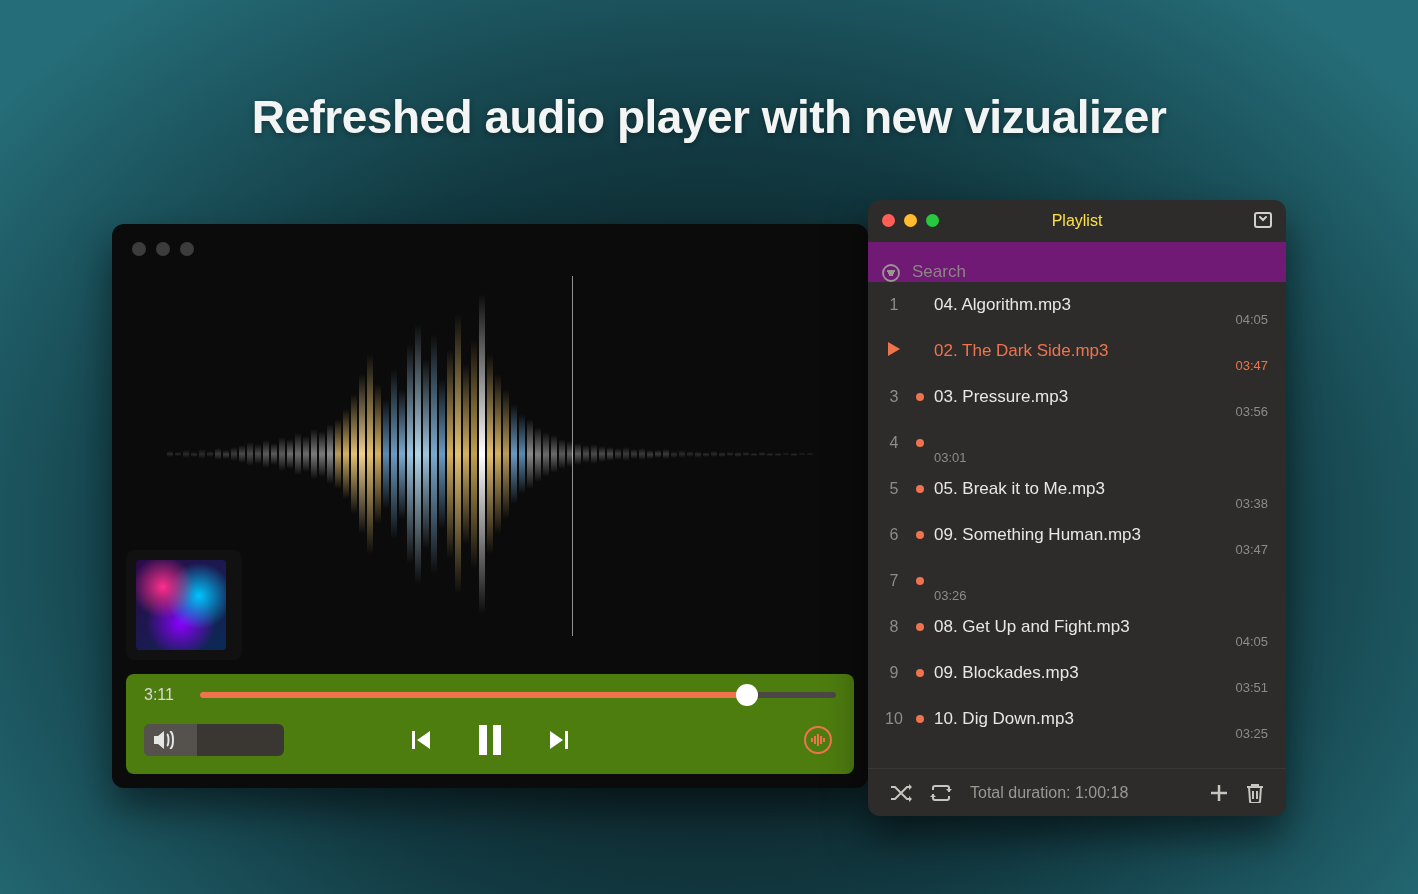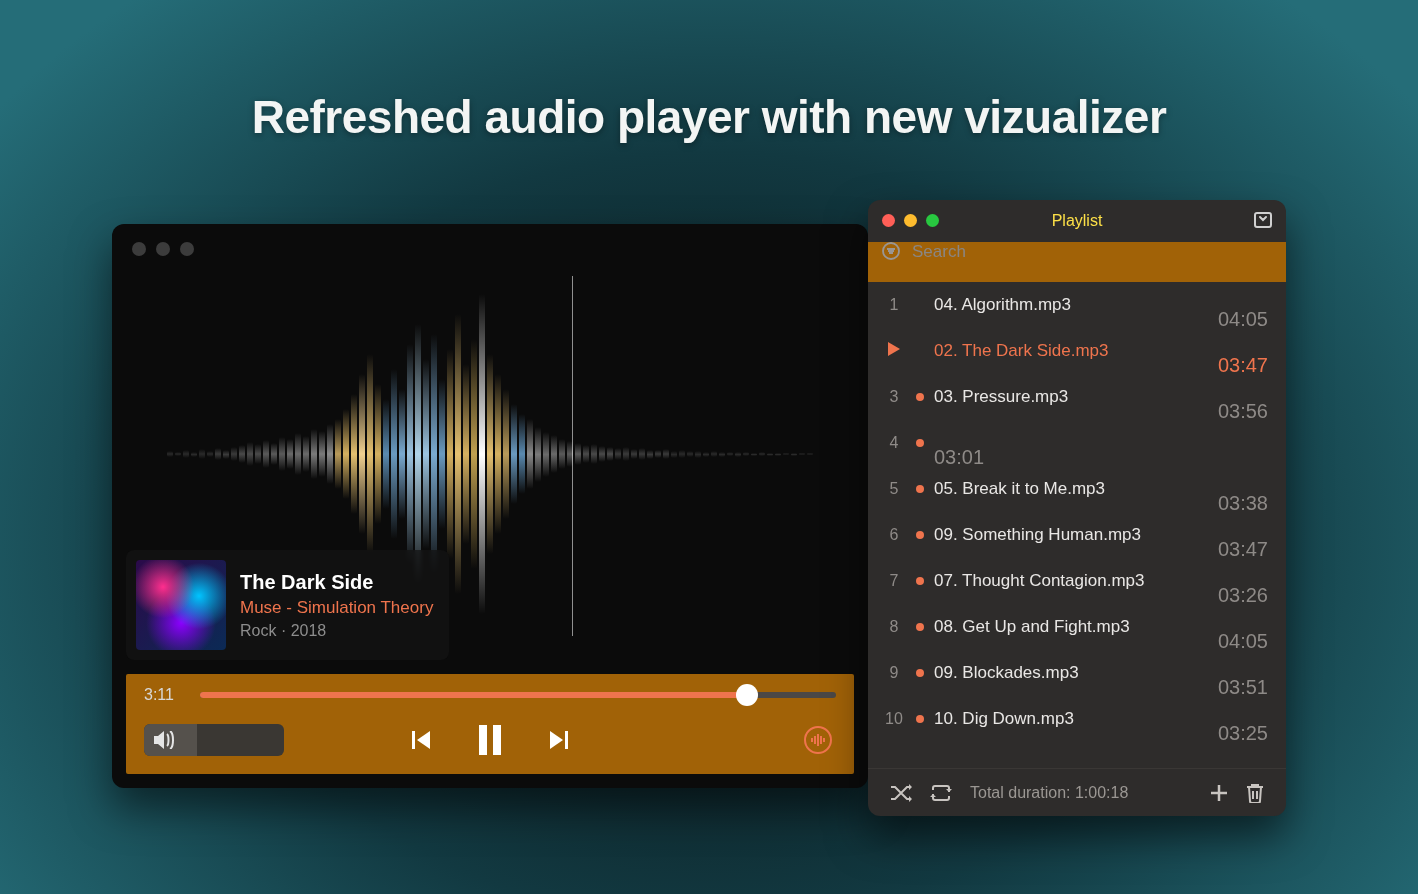--- a/index.html
+++ b/index.html
@@ -46,21 +46,21 @@
     radial-gradient(circle at 70% 40%, #00c4ff 0%, transparent 40%),
     radial-gradient(circle at 50% 70%, #8b00ff 0%, transparent 45%),
     linear-gradient(135deg, #2b0a4a, #0b2a55);
 }
 .np-title { color:#fff; font-weight:700; font-size:20px; }
 .np-artist { color:#ef744d; font-size:17px; margin-top:4px; }
 .np-meta { color:#8d8d8d; font-size:16px; margin-top:4px; }
 
 .controls-bar {
   position:absolute; left:14px; right:14px; bottom:14px; height:100px;
-  background:#a16207; border-radius:2px; padding:12px 18px 15px;
+  background:#4d7c0f; border-radius:8px; padding:12px 18px 15px;
 }
 .time-row { display:flex; align-items:center; gap:14px; }
 .time { color:#d8d8d8; font-size:16px; width:42px; }
 .track {
   flex:1; height:6px; background:#4b4846; border-radius:3px; position:relative;
 }
 .track-fill {
   position:absolute; left:0; top:0; bottom:0; width:86%; background:#ef744d; border-radius:3px;
 }
 .thumb {
@@ -86,35 +86,35 @@
   display:flex; flex-direction:column; overflow:hidden;
 }
 .pl-title-bar { height:42px; position:relative; display:flex; align-items:center; justify-content:center; }
 .pl-traffic { position:absolute; left:14px; top:14px; display:flex; gap:9px; }
 .tdot { width:13px; height:13px; border-radius:50%; }
 .tred{background:#ff5f57}.tyel{background:#febc2e}.tgrn{background:#28c840}
 .pl-title { color:#fde047; font-size:16px; }
 .pl-popout { position:absolute; right:14px; top:12px; cursor:pointer; }
 
 .pl-search {
-  height:40px; background:#a16207; display:flex; align-items:flex-start; gap:12px; padding:0 14px;
+  height:40px; background:#701a75; display:flex; align-items:flex-end; gap:12px; padding:0 14px;
 }
 .pl-search input {
   flex:1; background:transparent; border:0; outline:0; color:#ccc; font-size:17px;
 }
 .pl-search input::placeholder{color:#8a8683}
 
 .pl-list { flex:1; overflow:auto; }
 .pl-row { display:flex; align-items:center; height:46px; padding:0 18px 0 14px; gap:10px; cursor:pointer; }
 .pl-idx { width:24px; color:#8f8b88; font-size:16px; text-align:center; }
 .pl-idx.play { color:#ef744d; }
 .pl-bullet { width:8px; height:8px; border-radius:50%; background:#ef744d; flex-shrink:0; }
 .pl-bullet.off { background:transparent; }
 .pl-name { flex:1; color:#e9e7e5; font-size:17px; white-space:nowrap; overflow:hidden; text-overflow:ellipsis; }
-.pl-dur { color:#8e8a87; font-size:20px;margin-top:28px; }
+.pl-dur { color:#8e8a87; font-size:13px;margin-top:28px; }
 .pl-row.active .pl-name, .pl-row.active .pl-dur { color:#ef744d; }
 
 .pl-footer {
   height:48px; border-top:1px solid #3a3735; display:flex; align-items:center; padding:0 22px; gap:18px;
   color:#9b9793;
 }
 .pl-footer .spacer{flex:1}
 .pl-total { font-size:16px; color:#9b9793; }
 .ibtn { cursor:pointer; display:flex; align-items:center; }
 </style>
@@ -210,25 +210,20 @@
       <span style="height: 3px; background: linear-gradient(transparent, rgb(42, 42, 42), transparent);"></span>
       <span style="height: 2px; background: linear-gradient(transparent, rgb(42, 42, 42), transparent);"></span>
       <span style="height: 3px; background: linear-gradient(transparent, rgb(42, 42, 42), transparent);"></span>
       <span style="height: 2px; background: linear-gradient(transparent, rgb(42, 42, 42), transparent);"></span>
       <span style="height: 2px; background: linear-gradient(transparent, rgb(42, 42, 42), transparent);"></span>
     </div>
   <div class="cursor"></div>
 
   <div class="nowplaying">
     <div class="art"></div>
-    <div>
-      <div class="np-title">The Dark Side</div>
-      <div class="np-artist">Muse - Simulation Theory</div>
-      <div class="np-meta">Rock  ·  2018</div>
-    </div>
   </div>
 
   <div class="controls-bar">
     <div class="time-row">
       <div class="time">3:11</div>
       <div class="track">
         <div class="track-fill"></div>
         <div class="thumb"></div>
       </div>
     </div>
@@ -332,21 +327,20 @@
       </div>
       <div class="pl-row">
         <div class="pl-idx">6</div>
         <div class="pl-bullet"></div>
         <div class="pl-name">09. Something Human.mp3</div>
         <div class="pl-dur">03:47</div>
       </div>
       <div class="pl-row">
         <div class="pl-idx">7</div>
         <div class="pl-bullet"></div>
-        <div class="pl-name">07. Thought Contagion.mp3</div>
         <div class="pl-dur">03:26</div>
       </div>
       <div class="pl-row">
         <div class="pl-idx">8</div>
         <div class="pl-bullet"></div>
         <div class="pl-name">08. Get Up and Fight.mp3</div>
         <div class="pl-dur">04:05</div>
       </div>
       <div class="pl-row">
         <div class="pl-idx">9</div>

